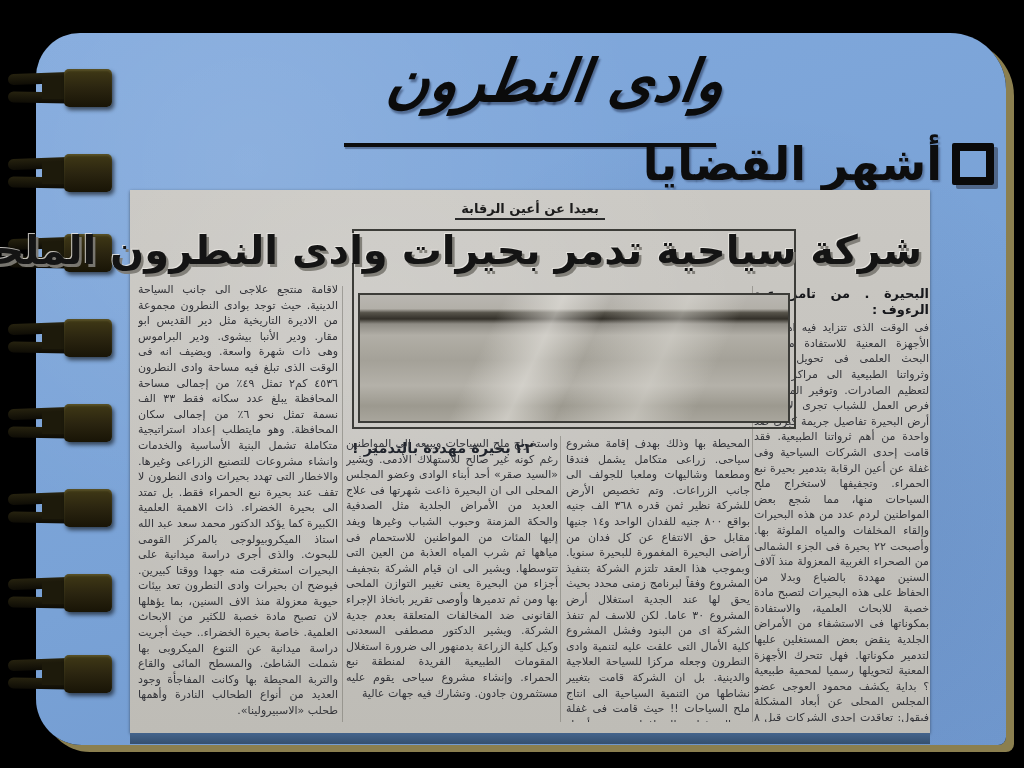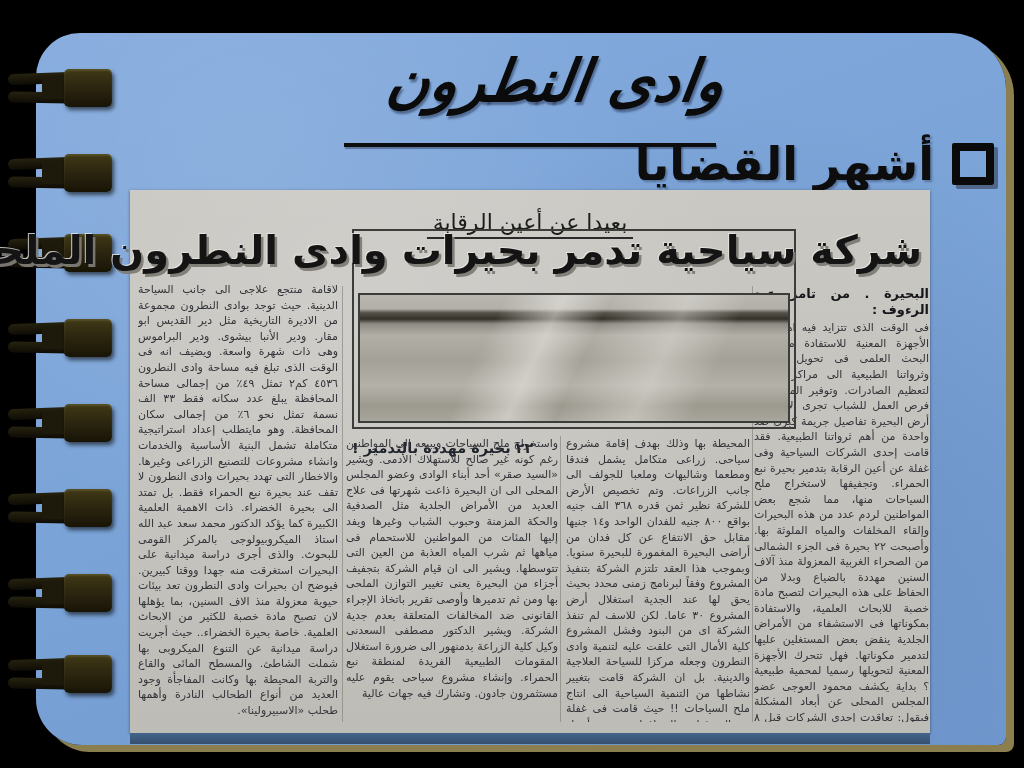--- a/index.html
+++ b/index.html
@@ -33,39 +33,39 @@
     position:absolute;left:230px;top:14px;width:580px;text-align:center;
     direction:rtl;font-family:"DejaVu Serif", serif;font-style:italic;font-weight:bold;
     font-size:58px;color:#0b0b0b;transform:skewX(-8deg);
     text-shadow:2px 3px 2px rgba(20,30,60,.45);
   }
   .title-underline{position:absolute;left:308px;top:110px;width:372px;height:0;
     border-bottom:4px solid #0d0d0d;box-shadow:1px 2px 1px rgba(20,30,60,.4);}
   
   .bullet-row{
     position:absolute;top:88px;right:12px;height:86px;
-    display:flex;flex-direction:row;align-items:center;direction:rtl;gap:16px;
+    display:flex;flex-direction:row;align-items:center;direction:rtl;gap:8px;
   }
   .bullet-square{width:26px;height:26px;border:8px solid #0a0a0a;border-radius:2px;
     box-shadow:4px 4px 0 rgba(45,55,75,.55);margin-left:2px;}
   .bullet-label{font-size:46px;font-weight:bold;color:#0d0d0d;
     text-shadow:2px 2px 2px rgba(30,40,70,.35);white-space:nowrap;}
   
   .paper{
     position:absolute;left:94px;top:157px;width:800px;height:543px;
     background:
       radial-gradient(circle at 30% 25%, rgba(255,255,255,.14), transparent 55%),
       linear-gradient(180deg,#cac8c3 0%,#c5c3be 45%,#bebcb6 100%);
     box-shadow:0 1px 3px rgba(0,0,0,.45);
   }
   .paper-shadow{position:absolute;left:94px;top:700px;width:800px;height:11px;
     background:linear-gradient(180deg,#44648c,#35506f);}
   .kicker-wrap{position:absolute;top:8px;left:0;right:0;text-align:center;direction:rtl;}
-  .kicker{display:inline-block;font-size:22px;font-weight:normal;color:#1c1c1c;
-    border-bottom:2.5px solid #2a2a2a;padding:0 6px 2px 6px;margin-top:12px;}
+  .kicker{display:inline-block;font-size:13px;font-weight:bold;color:#1c1c1c;
+    border-bottom:2.5px solid #2a2a2a;padding:0 6px 2px 6px;}
   .headline{
     position:absolute;top:36px;left:4px;right:8px;text-align:center;direction:rtl;
     font-size:40px;font-weight:bold;color:#141414;line-height:1.2;white-space:nowrap;
     text-shadow:2.5px 2.5px 0 rgba(125,123,117,.95), -1px -1px 0 rgba(235,233,228,.8);
     z-index:3;
   }
   .photo-frame{position:absolute;left:222px;top:39px;width:440px;height:196px;
     border:2px solid #3c3c38;z-index:1;}
   .photo{position:absolute;left:4px;right:4px;bottom:4px;height:126px;border:2px solid #3c3c38;
     background:

